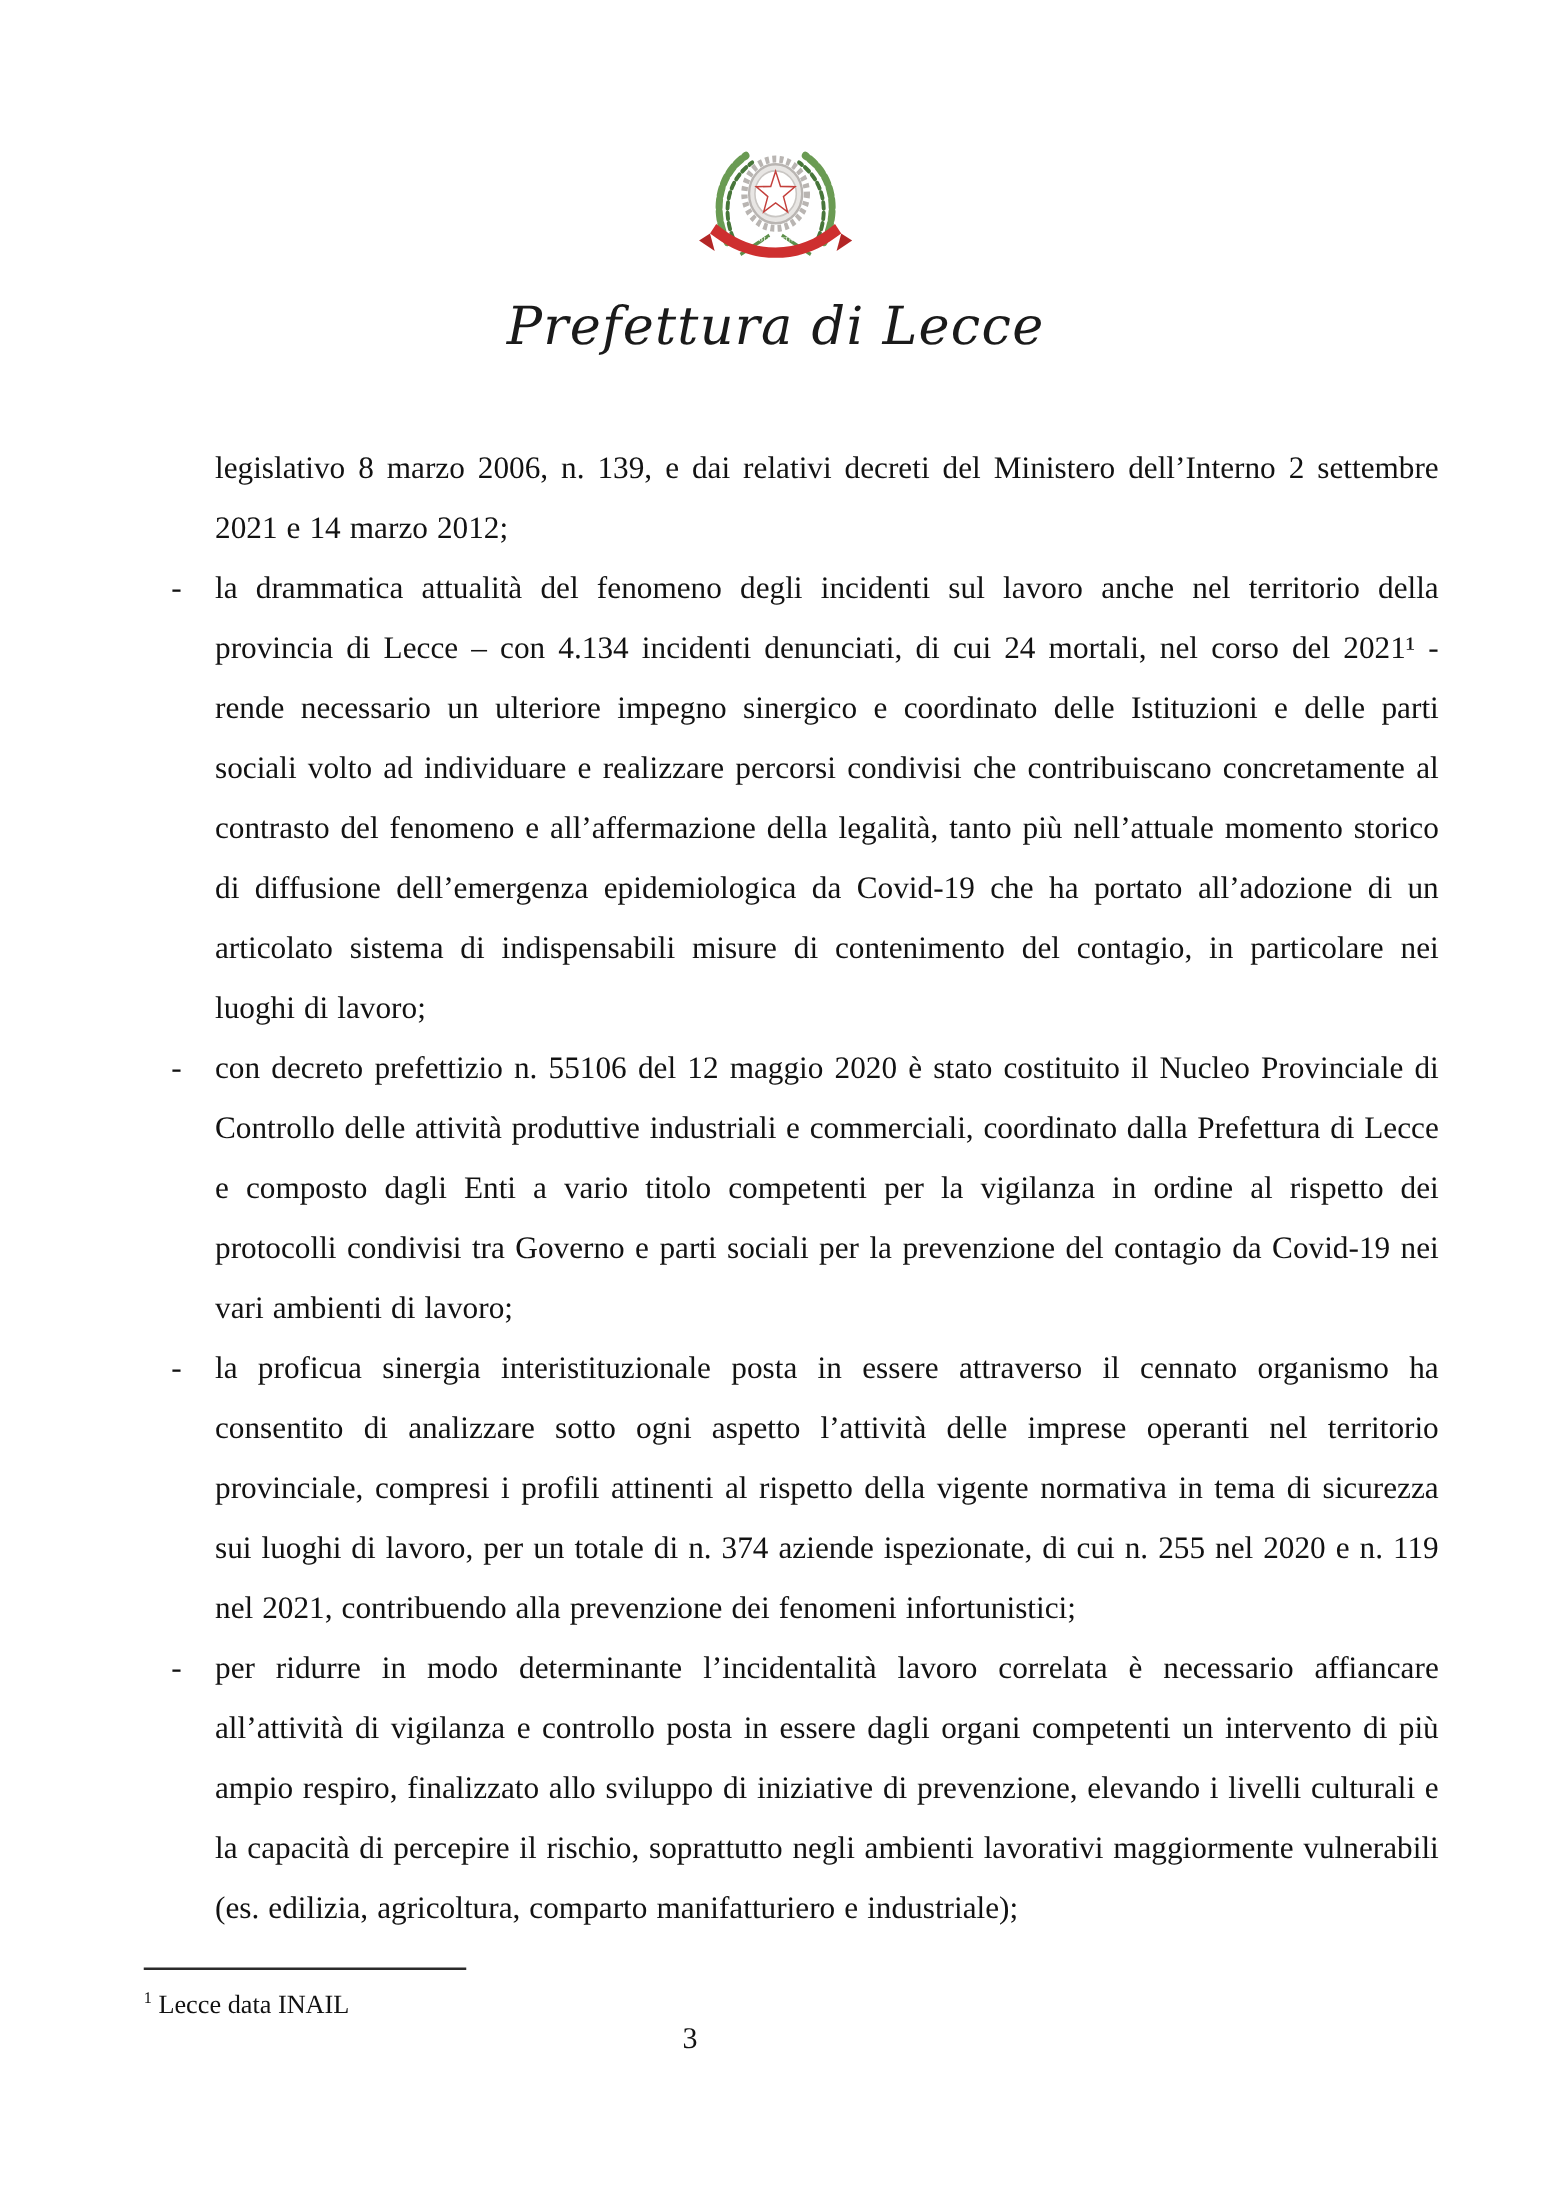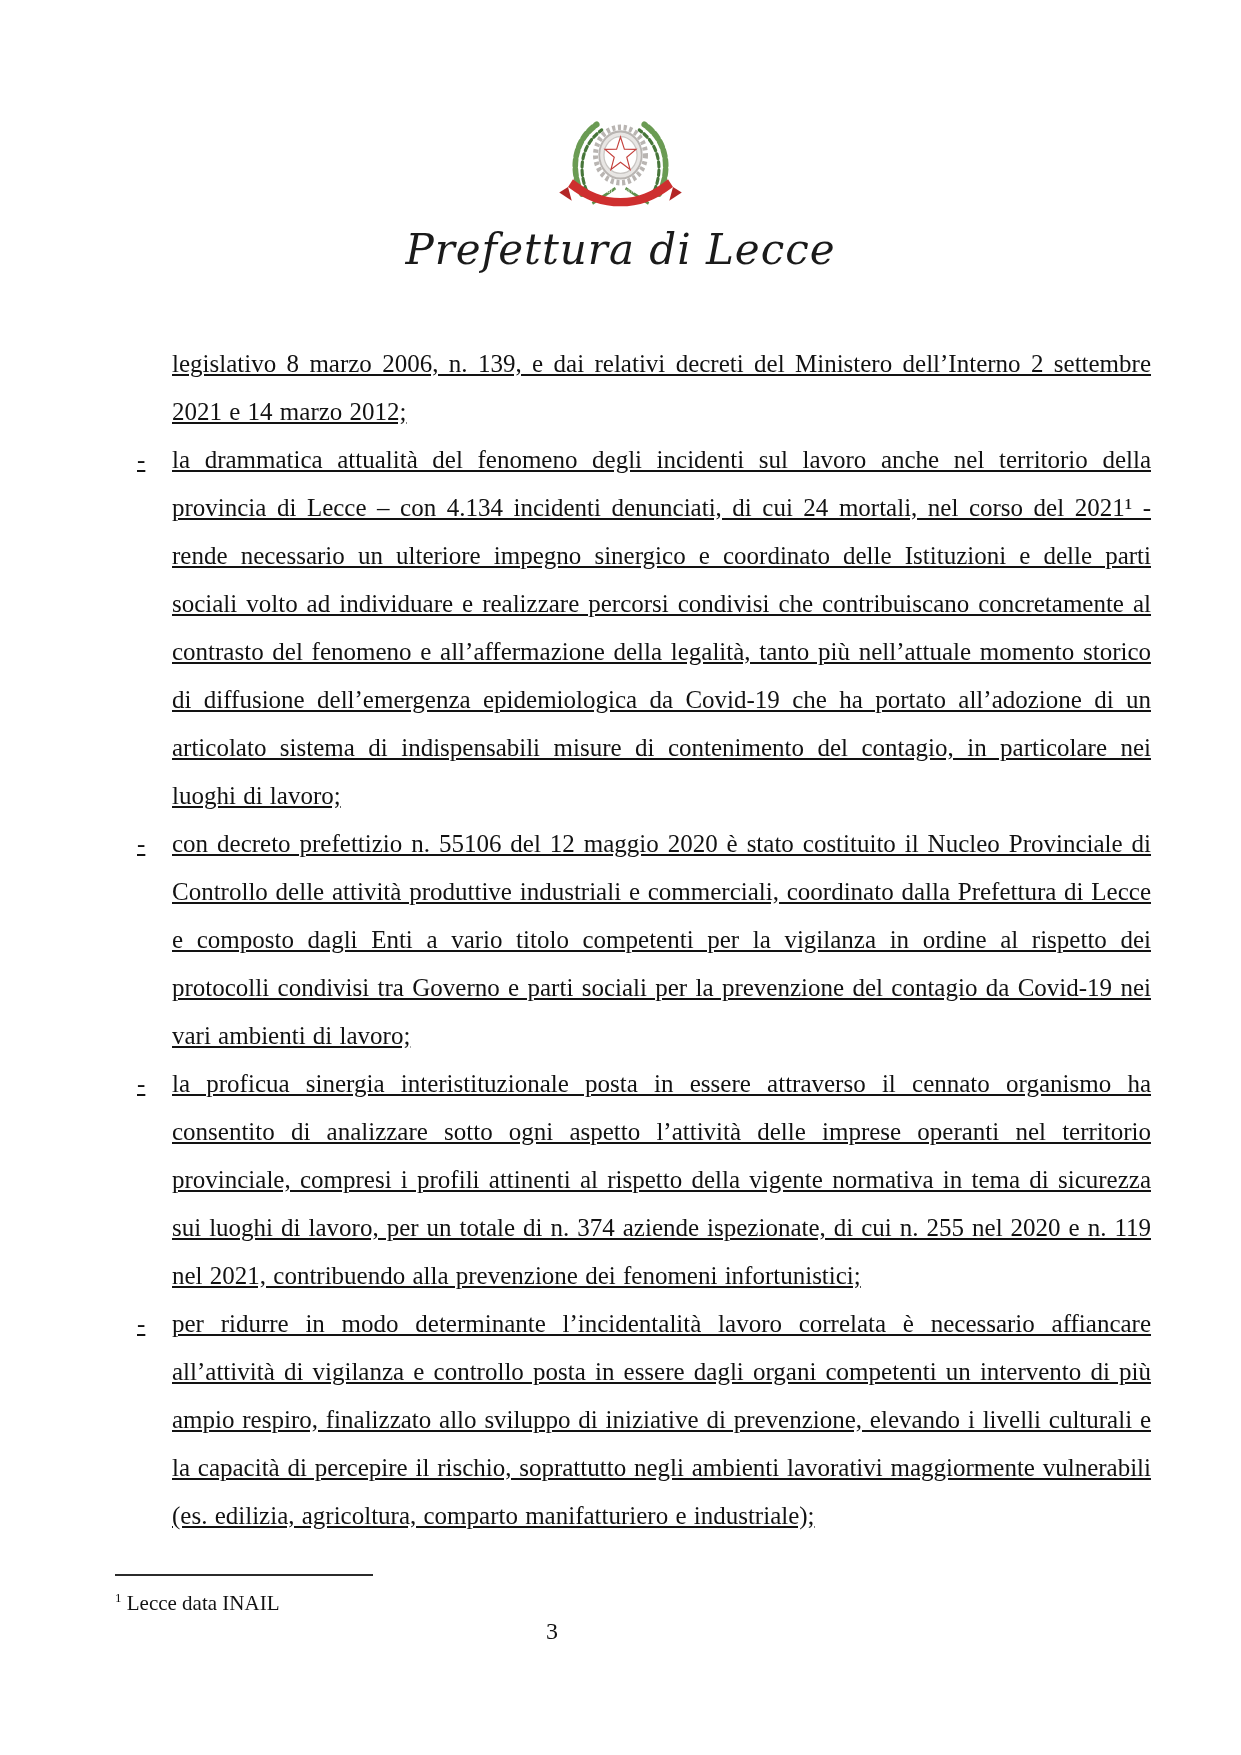--- a/index.html
+++ b/index.html
@@ -18,26 +18,25 @@
   }
   .emblem{
     display:block;
     margin:0 auto;
   }
   .doc-title{
     font-family:"DejaVu Serif", serif;
     font-style:italic;
     font-size:42px;
     letter-spacing:1px;
-    margin-top:9px;
+    margin-top:20px;
     color:#1a1a1a;
   }
   .content{
     margin:66px 90px 0 137px;
-    text-decoration:underline;
   }
   .para{
     display:flex;
     align-items:flex-start;
   }
   .bullet{
     flex:0 0 35px;
     font-size:25px;
     line-height:48px;
   }

